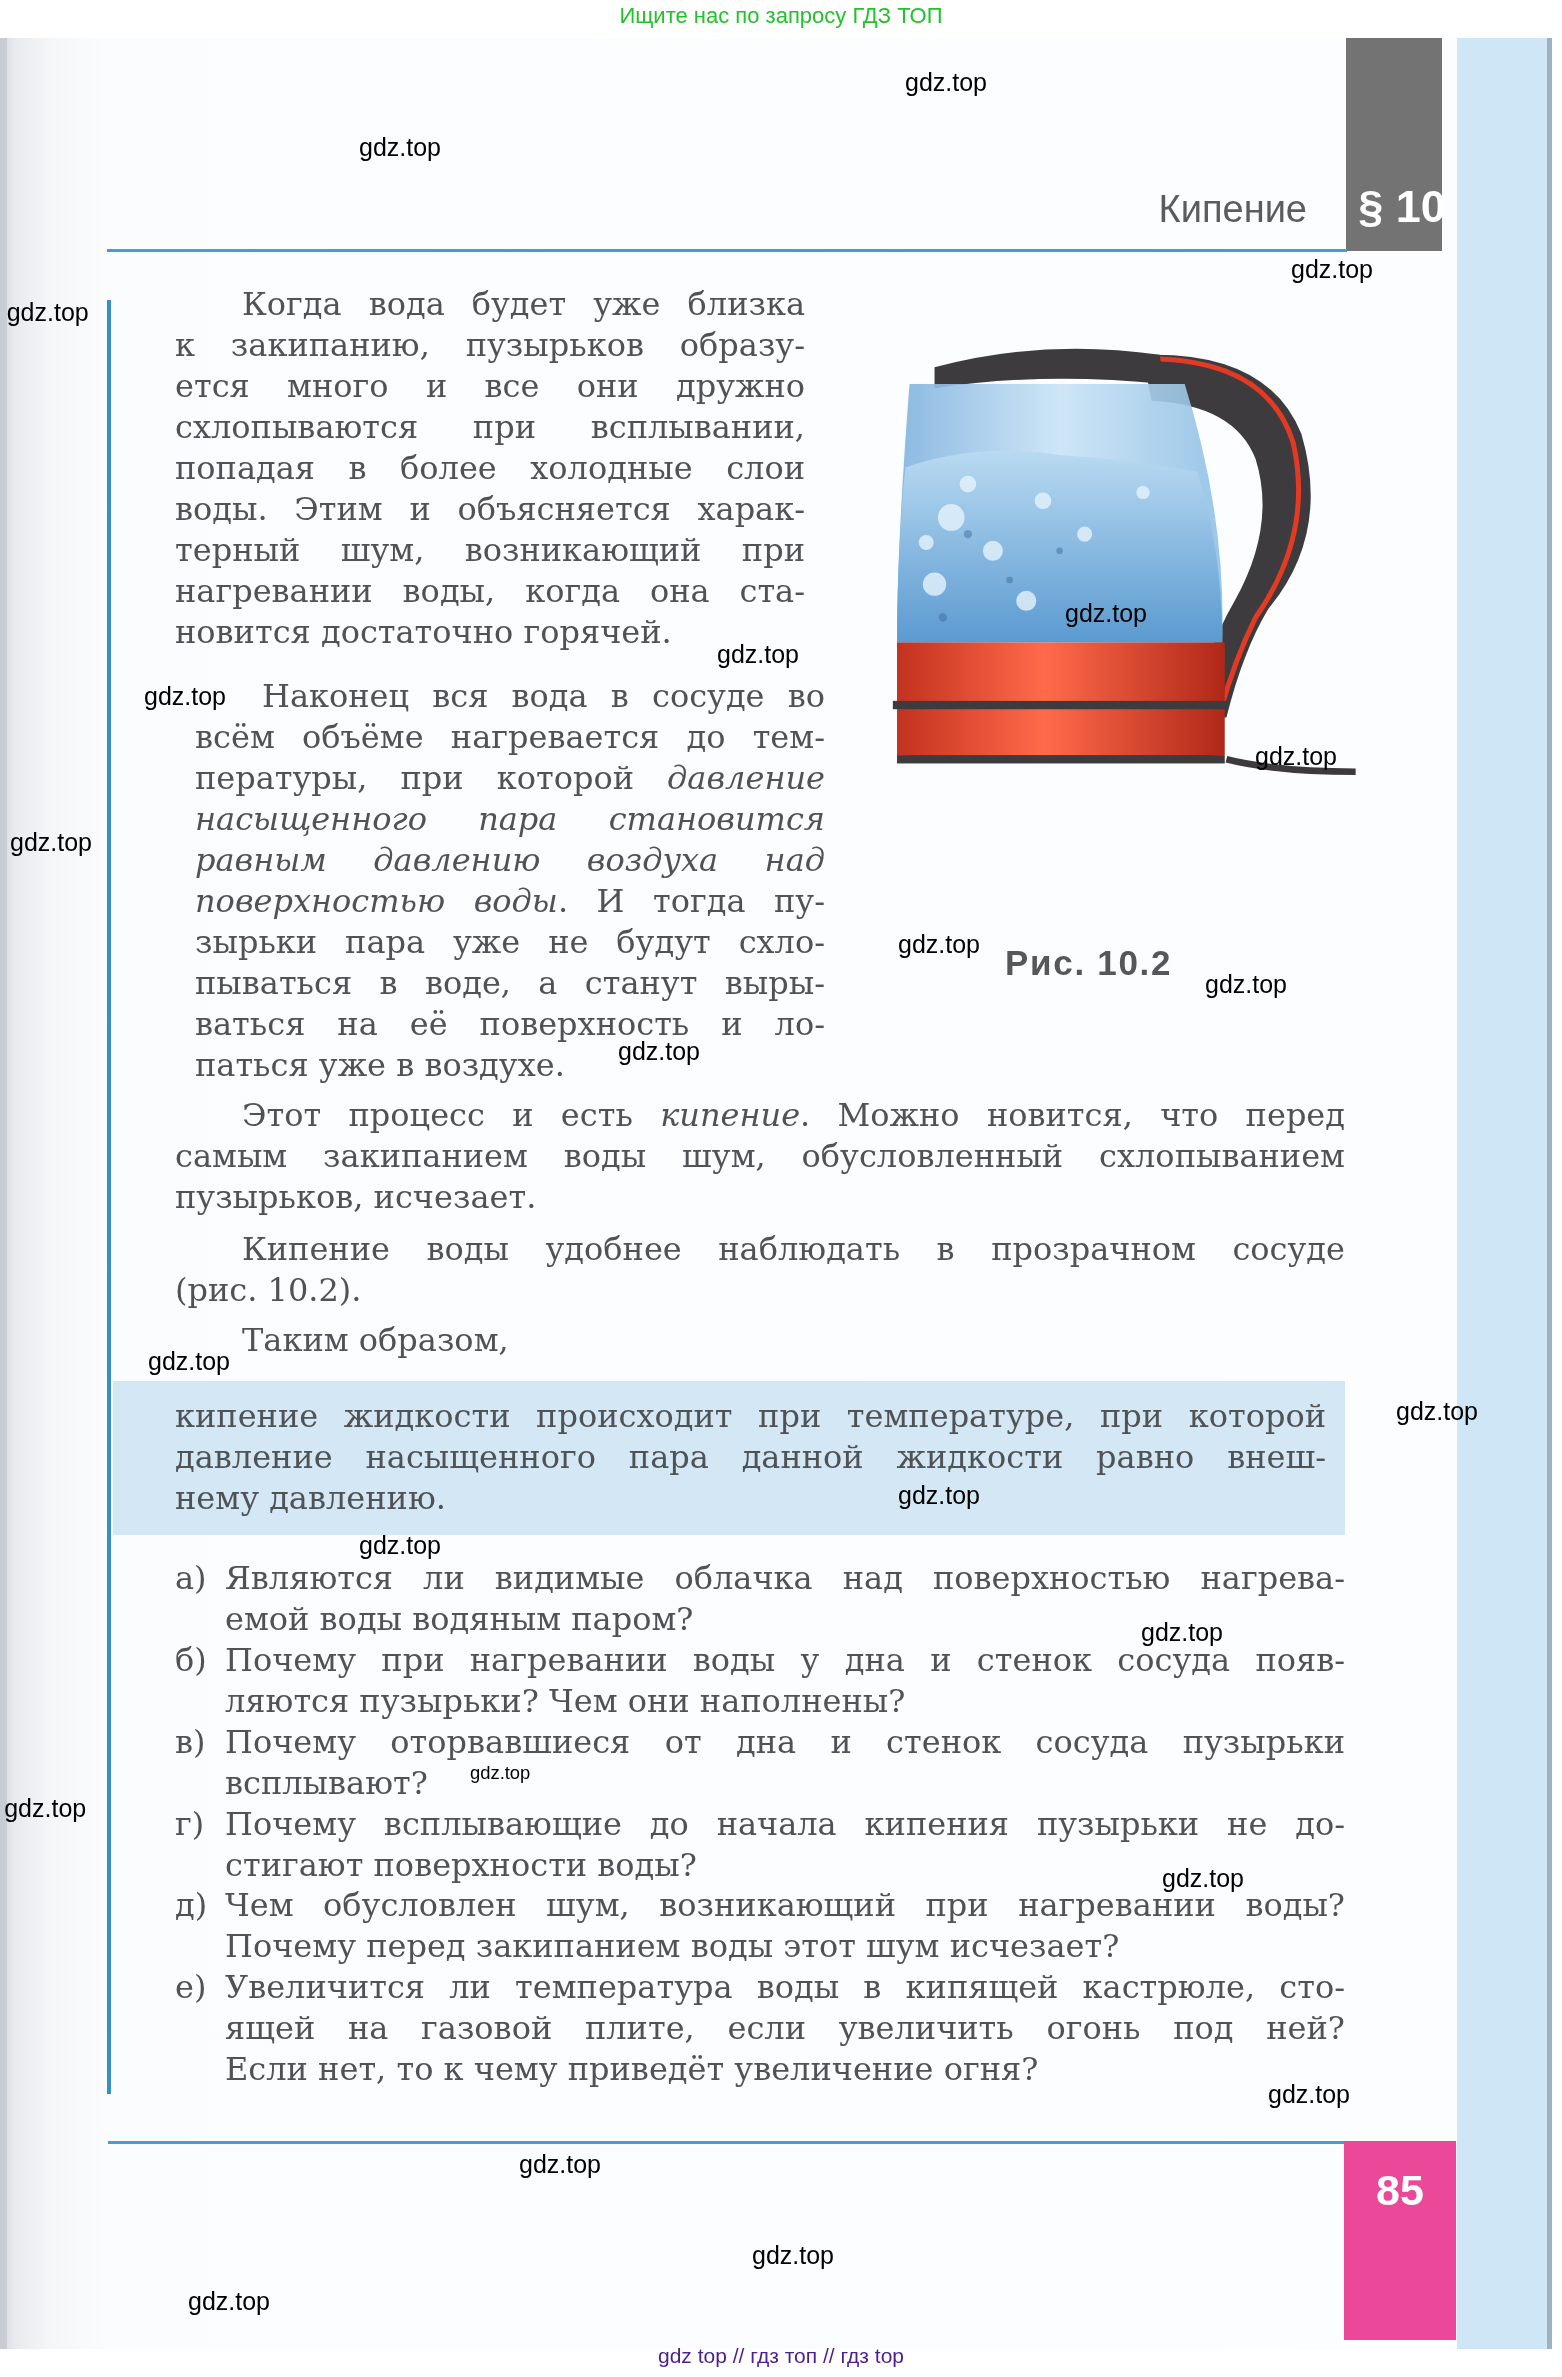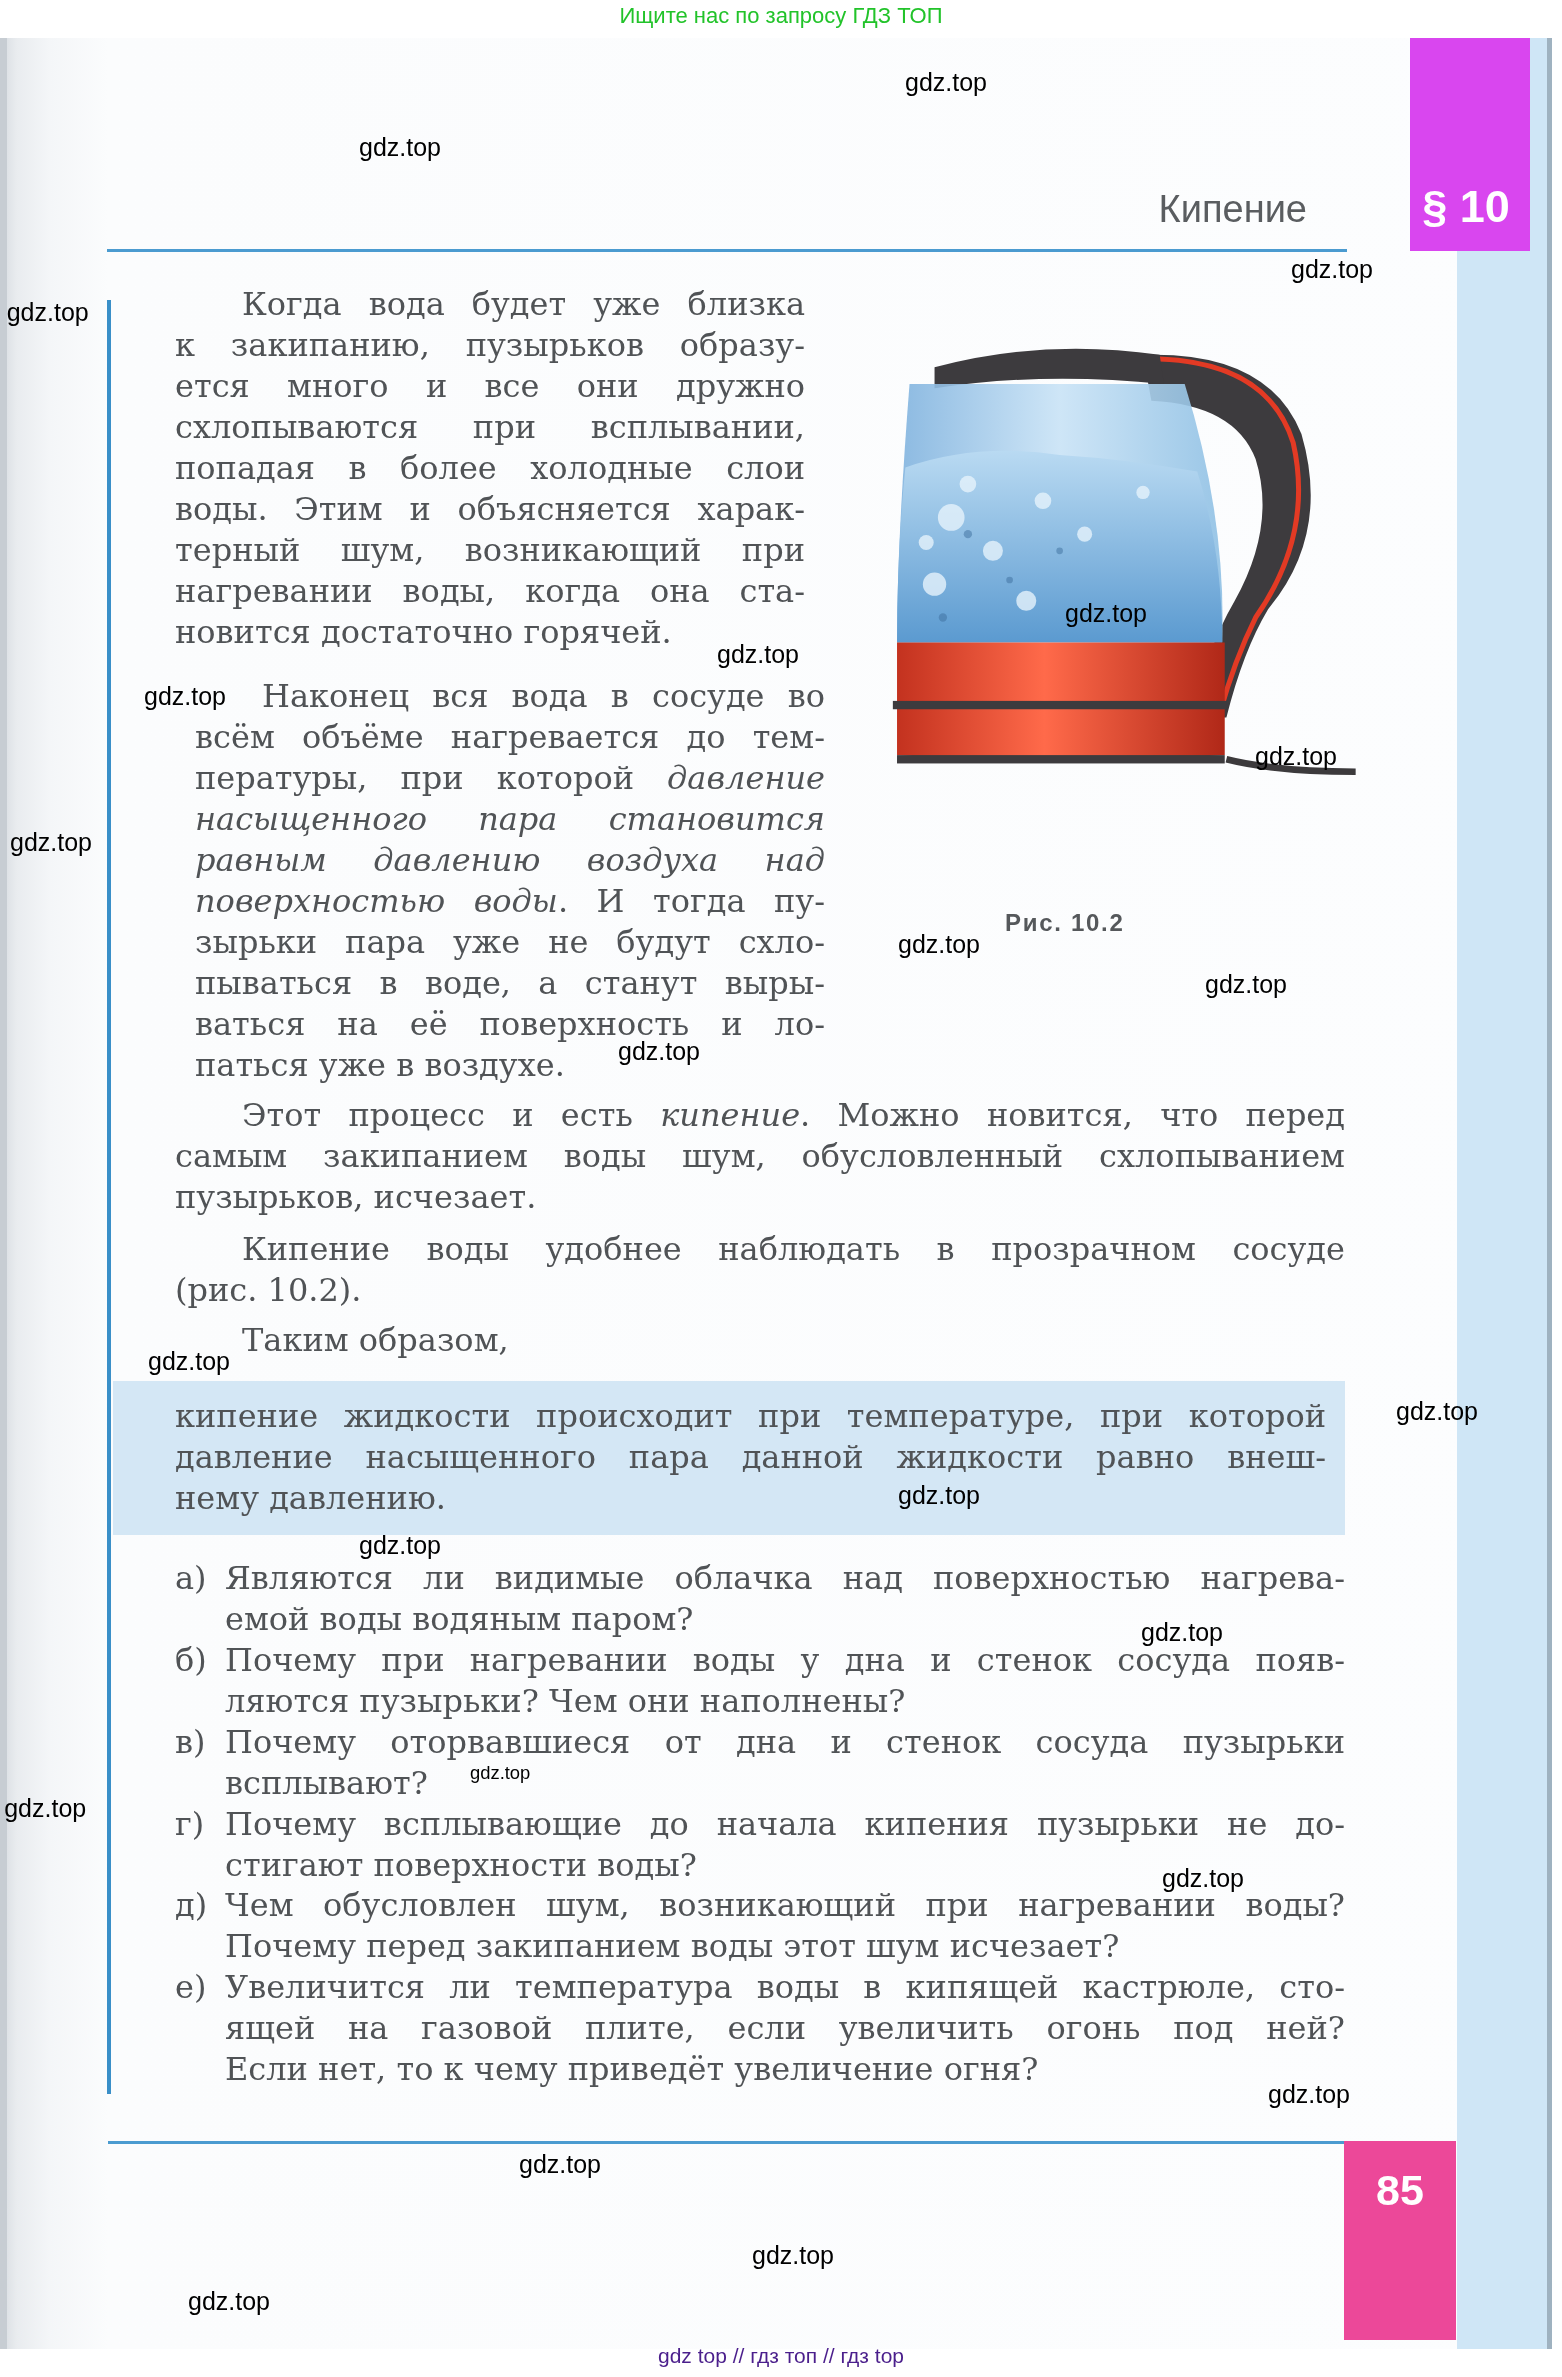--- a/index.html
+++ b/index.html
@@ -22,22 +22,22 @@
   }
   .side-strip {
     position: absolute; left: 1457px; top: 38px; width: 94px; height: 2311px;
     background: #cfe6f6;
   }
   .side-strip-edge {
     position: absolute; left: 1547px; top: 38px; width: 5px; height: 2311px;
     background: #9fb2c0;
   }
   .section-box {
-    position: absolute; left: 1410px; top: 38px; width: 120px; height: 213px;
-    background: #d946ef;
+    position: absolute; left: 1346px; top: 38px; width: 96px; height: 213px;
+    background: #737373;
   }
   .section-box span {
     position: absolute; left: 0; bottom: 18.4px; width: 112px; text-align: center;
     font-family: "Liberation Sans", sans-serif; font-weight: bold; font-size: 45px; color: #ffffff;
   }
   .header-title {
     position: absolute; right: 255px; top: 188px;
     font-family: "Liberation Sans", sans-serif; font-size: 38px; color: #5a5d60;
   }
   .header-rule {
@@ -52,22 +52,22 @@
   }
   .line { display: block; white-space: nowrap; text-align: justify; text-align-last: justify; }
   .line.last { text-align-last: left; }
   em { font-style: italic; }
   .highlight {
     position: absolute; left: 113px; top: 1381px; width: 1232px; height: 154px;
     background: #d4e7f5;
   }
   .kettle { position: absolute; left: 876px; top: 334px; width: 484px; height: 517px; }
   .caption {
-    position: absolute; left: 1005px; top: 909px;
-    font-family: "Liberation Sans", sans-serif; font-weight: bold; font-size: 24px; color: #55585b;
+    position: absolute; left: 1005px; top: 943px;
+    font-family: "Liberation Sans", sans-serif; font-weight: bold; font-size: 35px; color: #55585b;
     letter-spacing: 1.7px;
   }
   .q { position: absolute; left: 175px; width: 1170px; color: #505356; font-size: 32px; line-height: 41px; }
   .q .marker { position: absolute; left: 0; top: 0; }
   .q .qtext { margin-left: 50px; display: block; }
   .bottom-rule {
     position: absolute; left: 108px; top: 2141px; width: 1347px; height: 2.5px; background: #4b9bd0;
   }
   .page-num-box {
     position: absolute; left: 1344px; top: 2141px; width: 112px; height: 199px; background: #ec4899;

